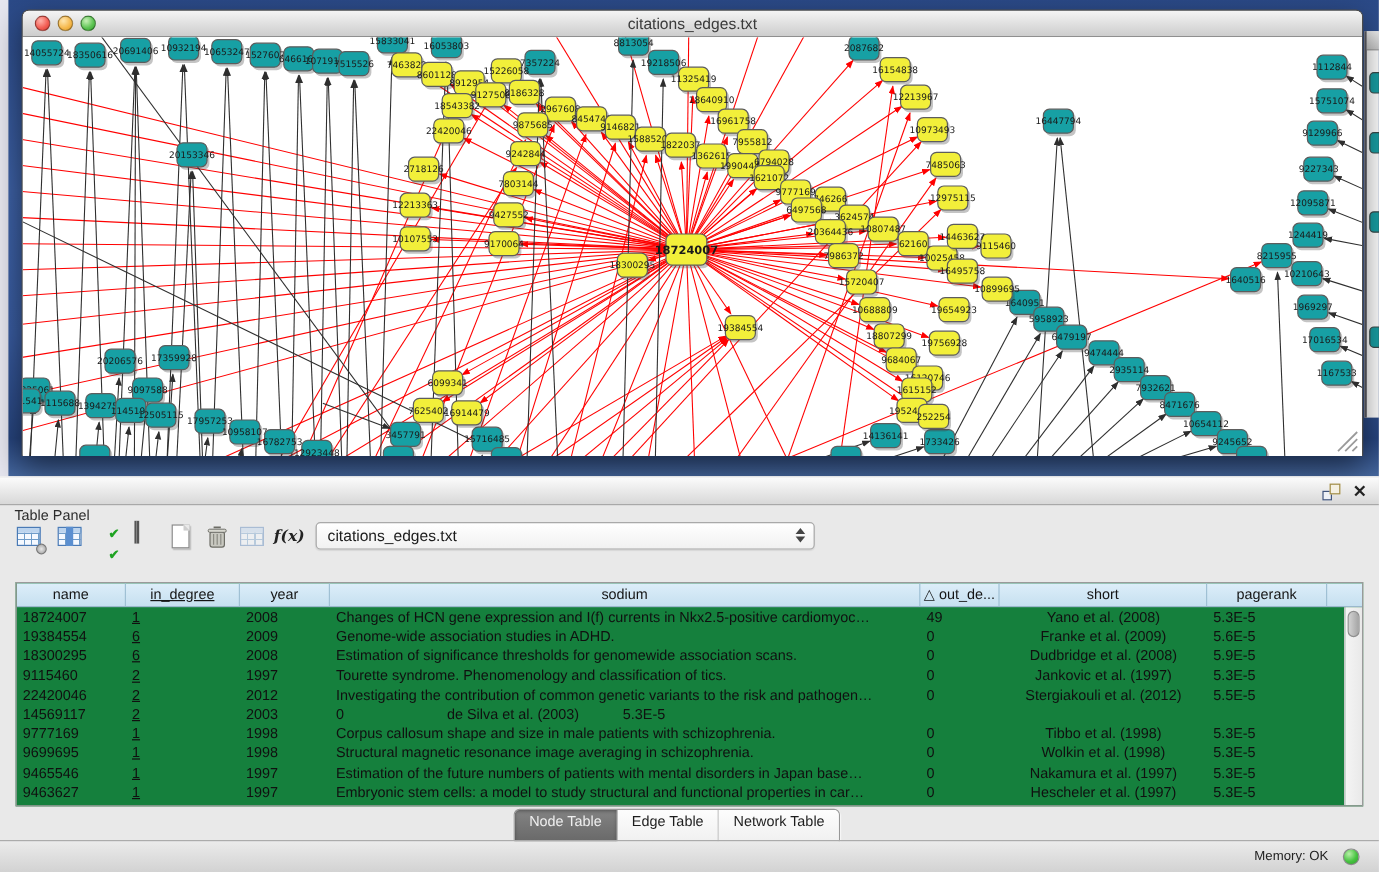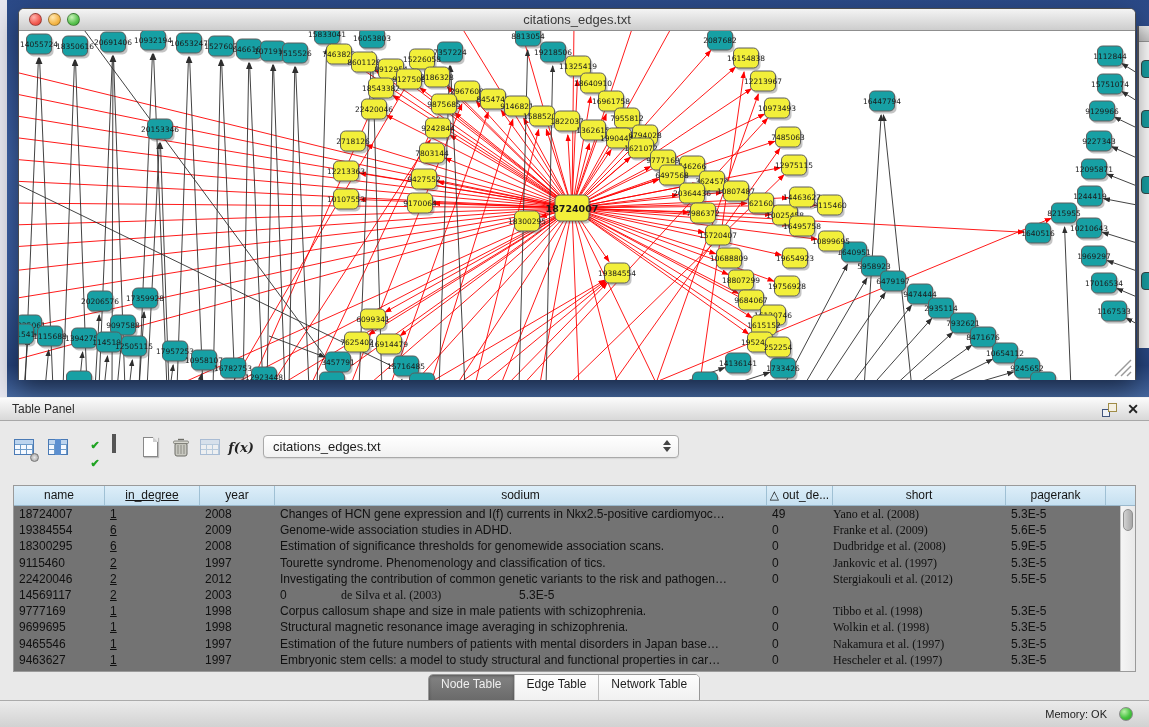--- a/index.html
+++ b/index.html
@@ -33,21 +33,21 @@
   .l-yellow { background:radial-gradient(circle at 35% 30%, #ffe7b0, #f5b74a 60%, #d99b27); }
   .l-green  { background:radial-gradient(circle at 35% 30%, #c9f2b8, #59c24f 60%, #37a234); }
   .gcontent { position:absolute; left:0; top:22px; width:1116px; height:349px; background:#fff; overflow:hidden; }
   svg text { font-family:"DejaVu Sans", sans-serif; }
 
   
   .panel { position:absolute; left:0; top:397px; width:1149px; height:303px; background:#e9e9e9; }
   .pheader { position:absolute; left:0; top:0; width:100%; height:24px;
              background:linear-gradient(#fbfbfb,#d8d8d8); border-bottom:1px solid #a8a8a8;
              border-top:1px solid #f2f2f2; }
-  .ptitle { position:absolute; left:12px; line-height:23px; font-size:12px; color:#2c2c2c; }
+  .ptitle { position:absolute; left:12px; line-height:23px; font-size:12px; color:#2c2c2c;margin-top:20px; }
   .float-ic { position:absolute; right:32px; top:5px; width:15px; height:14px; cursor:pointer; }
   .float-ic .sq1 { position:absolute; right:0; top:0; width:9px; height:9px; border:1px solid #a08c46; background:#f4f0e2; }
   .float-ic .sq2 { position:absolute; left:0; bottom:0; width:8px; height:8px; border:1px solid #40547c; background:#eef1f6; }
   .close-ic { position:absolute; right:10px; top:3px; font-size:14px; font-weight:bold; color:#222; cursor:pointer; }
 
   .ptoolbar { position:absolute; left:0; top:30px; width:100%; height:40px; }
   .ticon { position:absolute; top:8px; width:26px; height:26px; cursor:pointer; }
   .tgrid { position:absolute; left:2px; top:4px; width:20px; height:16px; border:1px solid #4a7ab5; background:
            linear-gradient(#bcd4ee,#bcd4ee) 0 0/20px 4px no-repeat,
            repeating-linear-gradient(90deg, transparent 0 5px, #6f9cc9 5px 6px),
@@ -69,31 +69,31 @@
               background:linear-gradient(#ffffff,#f1f1f1); border:1px solid #a9a9a9; border-radius:4px;
               box-shadow:inset 0 1px 1px rgba(255,255,255,.8), 0 1px 1px rgba(0,0,0,.08); cursor:pointer; }
   .dropdown .val { position:absolute; left:9px; line-height:21px; font-size:13px; color:#1c1c1c; }
   .dd-arrows { position:absolute; right:7px; top:4px; }
   .dd-arrows i { display:block; width:0; height:0; border-left:4px solid transparent; border-right:4px solid transparent; }
   .dd-up { border-bottom:5px solid #444; margin-bottom:2px; }
   .dd-dn { border-top:5px solid #444; }
 
   
   .dtable { position:absolute; left:13px; top:88px; width:1123px; height:187px;
-            background:#737373; border:1px solid #9a9a9a; overflow:hidden; }
+            background:#15803d; border:1px solid #9a9a9a; overflow:hidden; }
   .thead { display:flex; height:20px; background:linear-gradient(#ddeef9,#c6e0f0);
            border-bottom:1px solid #9ab8cc; }
   .th { font-size:12px; color:#151515; text-align:center; line-height:19px;
         border-right:1px solid #9fc0d4; overflow:hidden; white-space:nowrap; cursor:pointer; }
   .trow { display:flex; height:16.2px; }
   .td { font-size:12px; color:#101010; line-height:16px; padding-left:5px;
         overflow:hidden; white-space:nowrap; }
   .c0{width:91px;} .c1{width:95px;text-decoration:underline;} .c2{width:75px;} .c3{width:492px;} .c4{width:66px;}
   .c5{width:173px;} .c6{width:100px;} .cfill{flex:1;}
-  .td.c5 { padding-left:0;font-family:Liberation Serif, serif; }
+  .td.c5 { text-align:center; padding-left:0; }
   .scrollbar { position:absolute; right:0; top:20px; bottom:0; width:15px;
                background:linear-gradient(90deg,#f5f5f5,#e9e9e9); border-left:1px solid #c6c6c6; }
   .thumb { position:absolute; left:2px; top:3px; width:10px; height:22px; border-radius:6px;
            background:linear-gradient(90deg,#d2d2d2,#a6a6a6); border:1px solid #8f8f8f; cursor:grab; }
 
   
   .tabs { position:absolute; left:428px; top:277px; height:31px; display:flex;
           border:1px solid #979797; border-radius:5px; overflow:hidden;
           background:#fff; box-shadow:0 1px 1px rgba(255,255,255,.7); }
   .tab { font-size:12px; line-height:19px; text-align:center; padding:0 12px; color:#1d1d1d;

